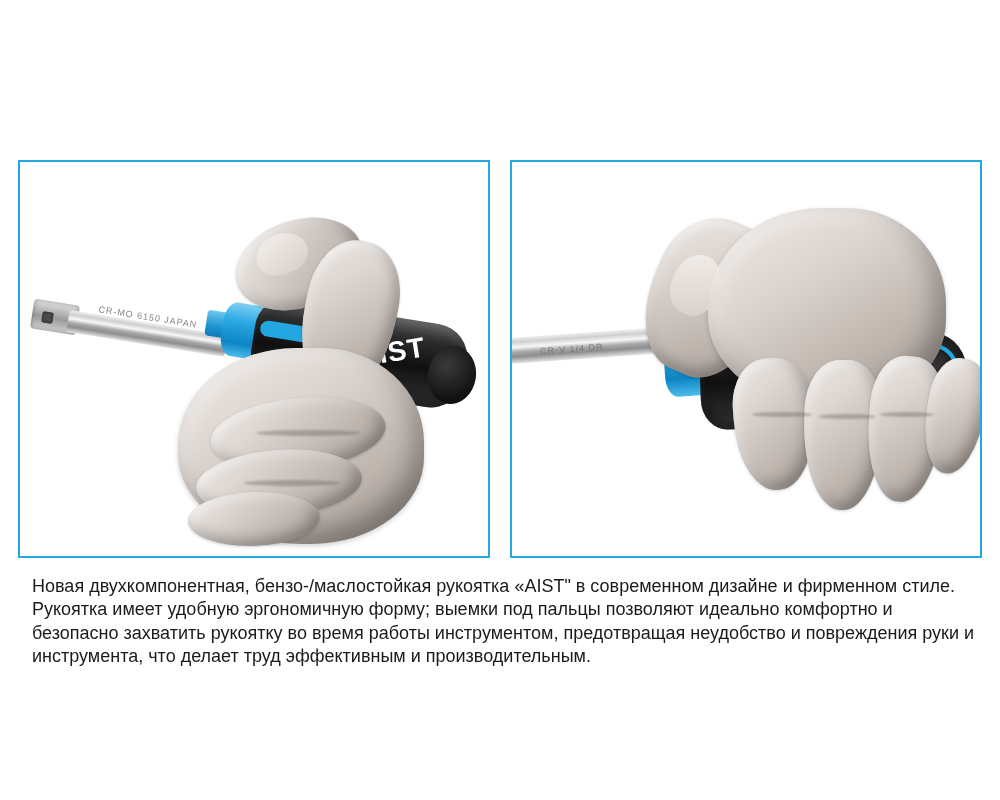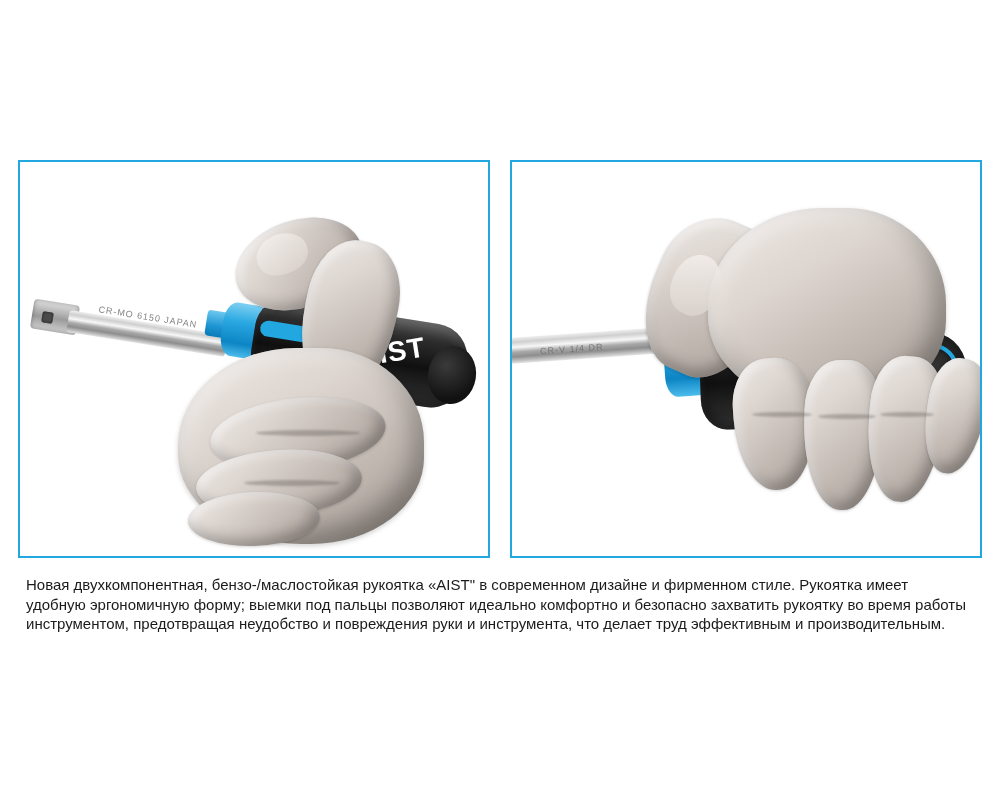--- a/index.html
+++ b/index.html
@@ -183,25 +183,25 @@
     color: #6f6f6f;
     font-size: 9px;
     letter-spacing: 1px;
     font-family: "Liberation Sans", sans-serif;
     opacity: .85;
   }
 
   
   .caption {
     position: absolute;
-    left: 26px;
+    left: 32px;
     top: 575px;
     width: 944px;
     color: #1b1b1b;
-    font-size: 15px;
+    font-size: 18px;
     line-height: 1.30;
     font-family: "Liberation Sans", sans-serif;
   }
 </style>
 </head>
 <body>
 
 <div class="page">
 
   <div class="panels">

